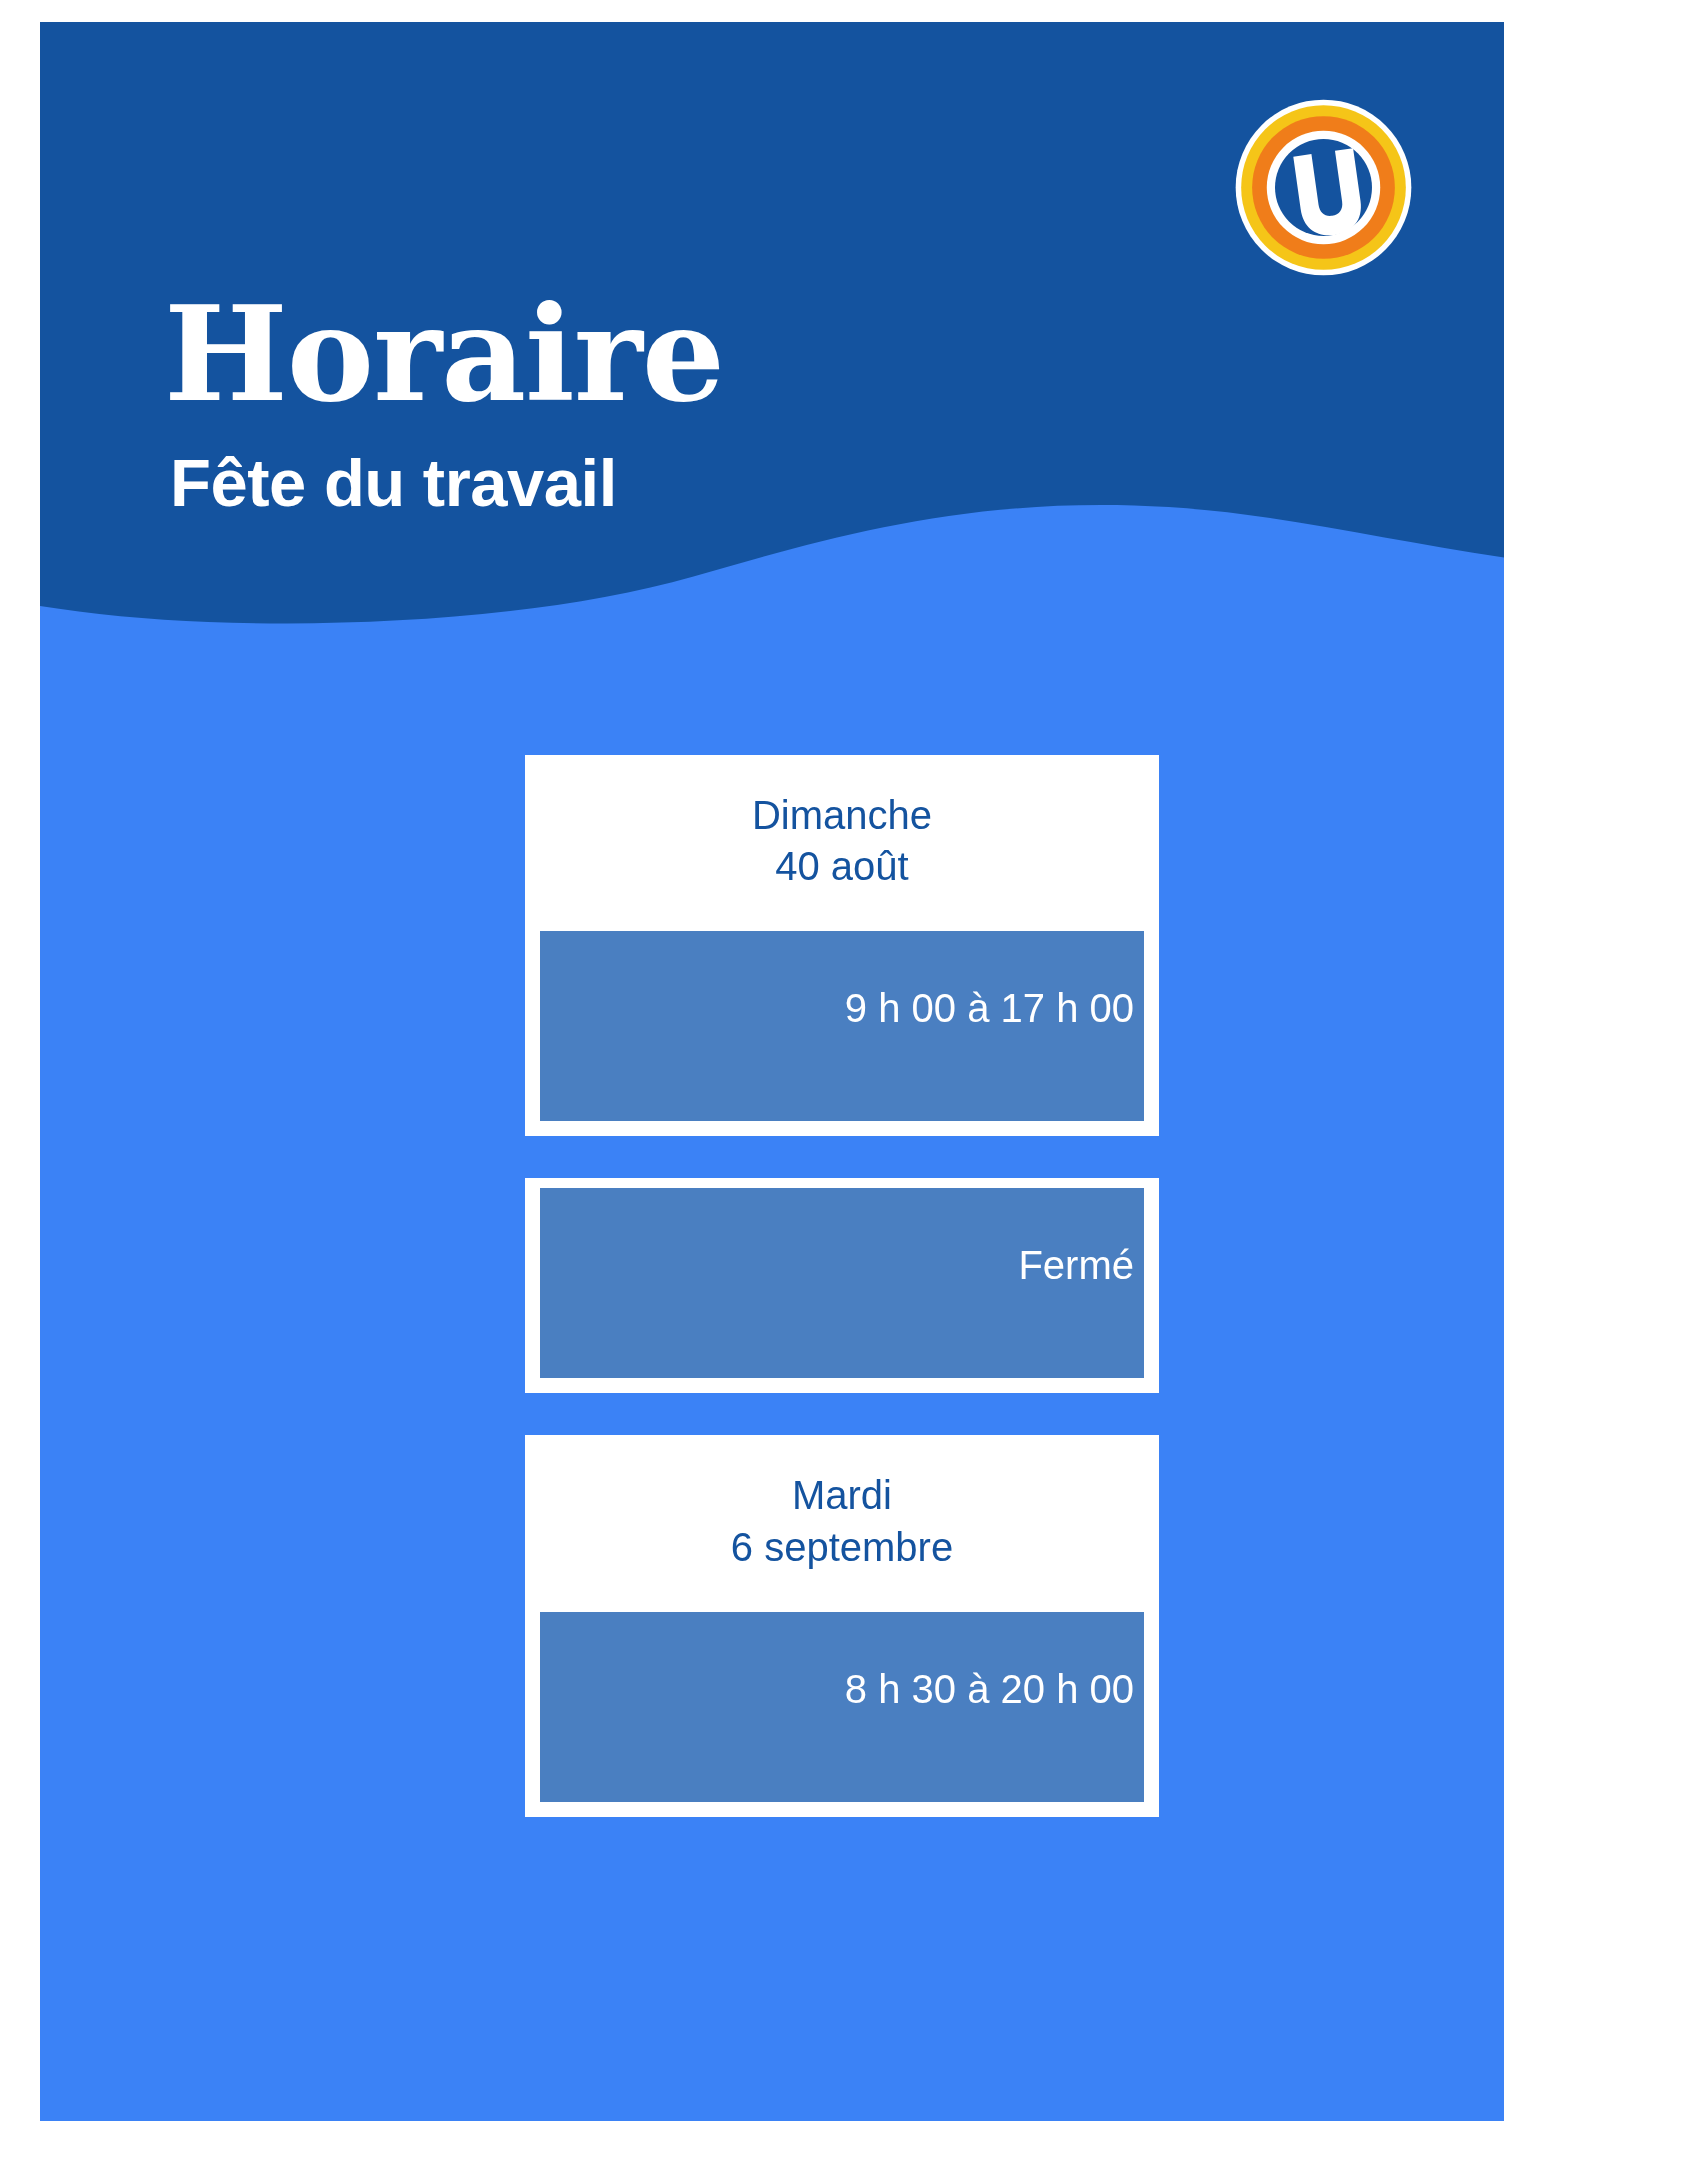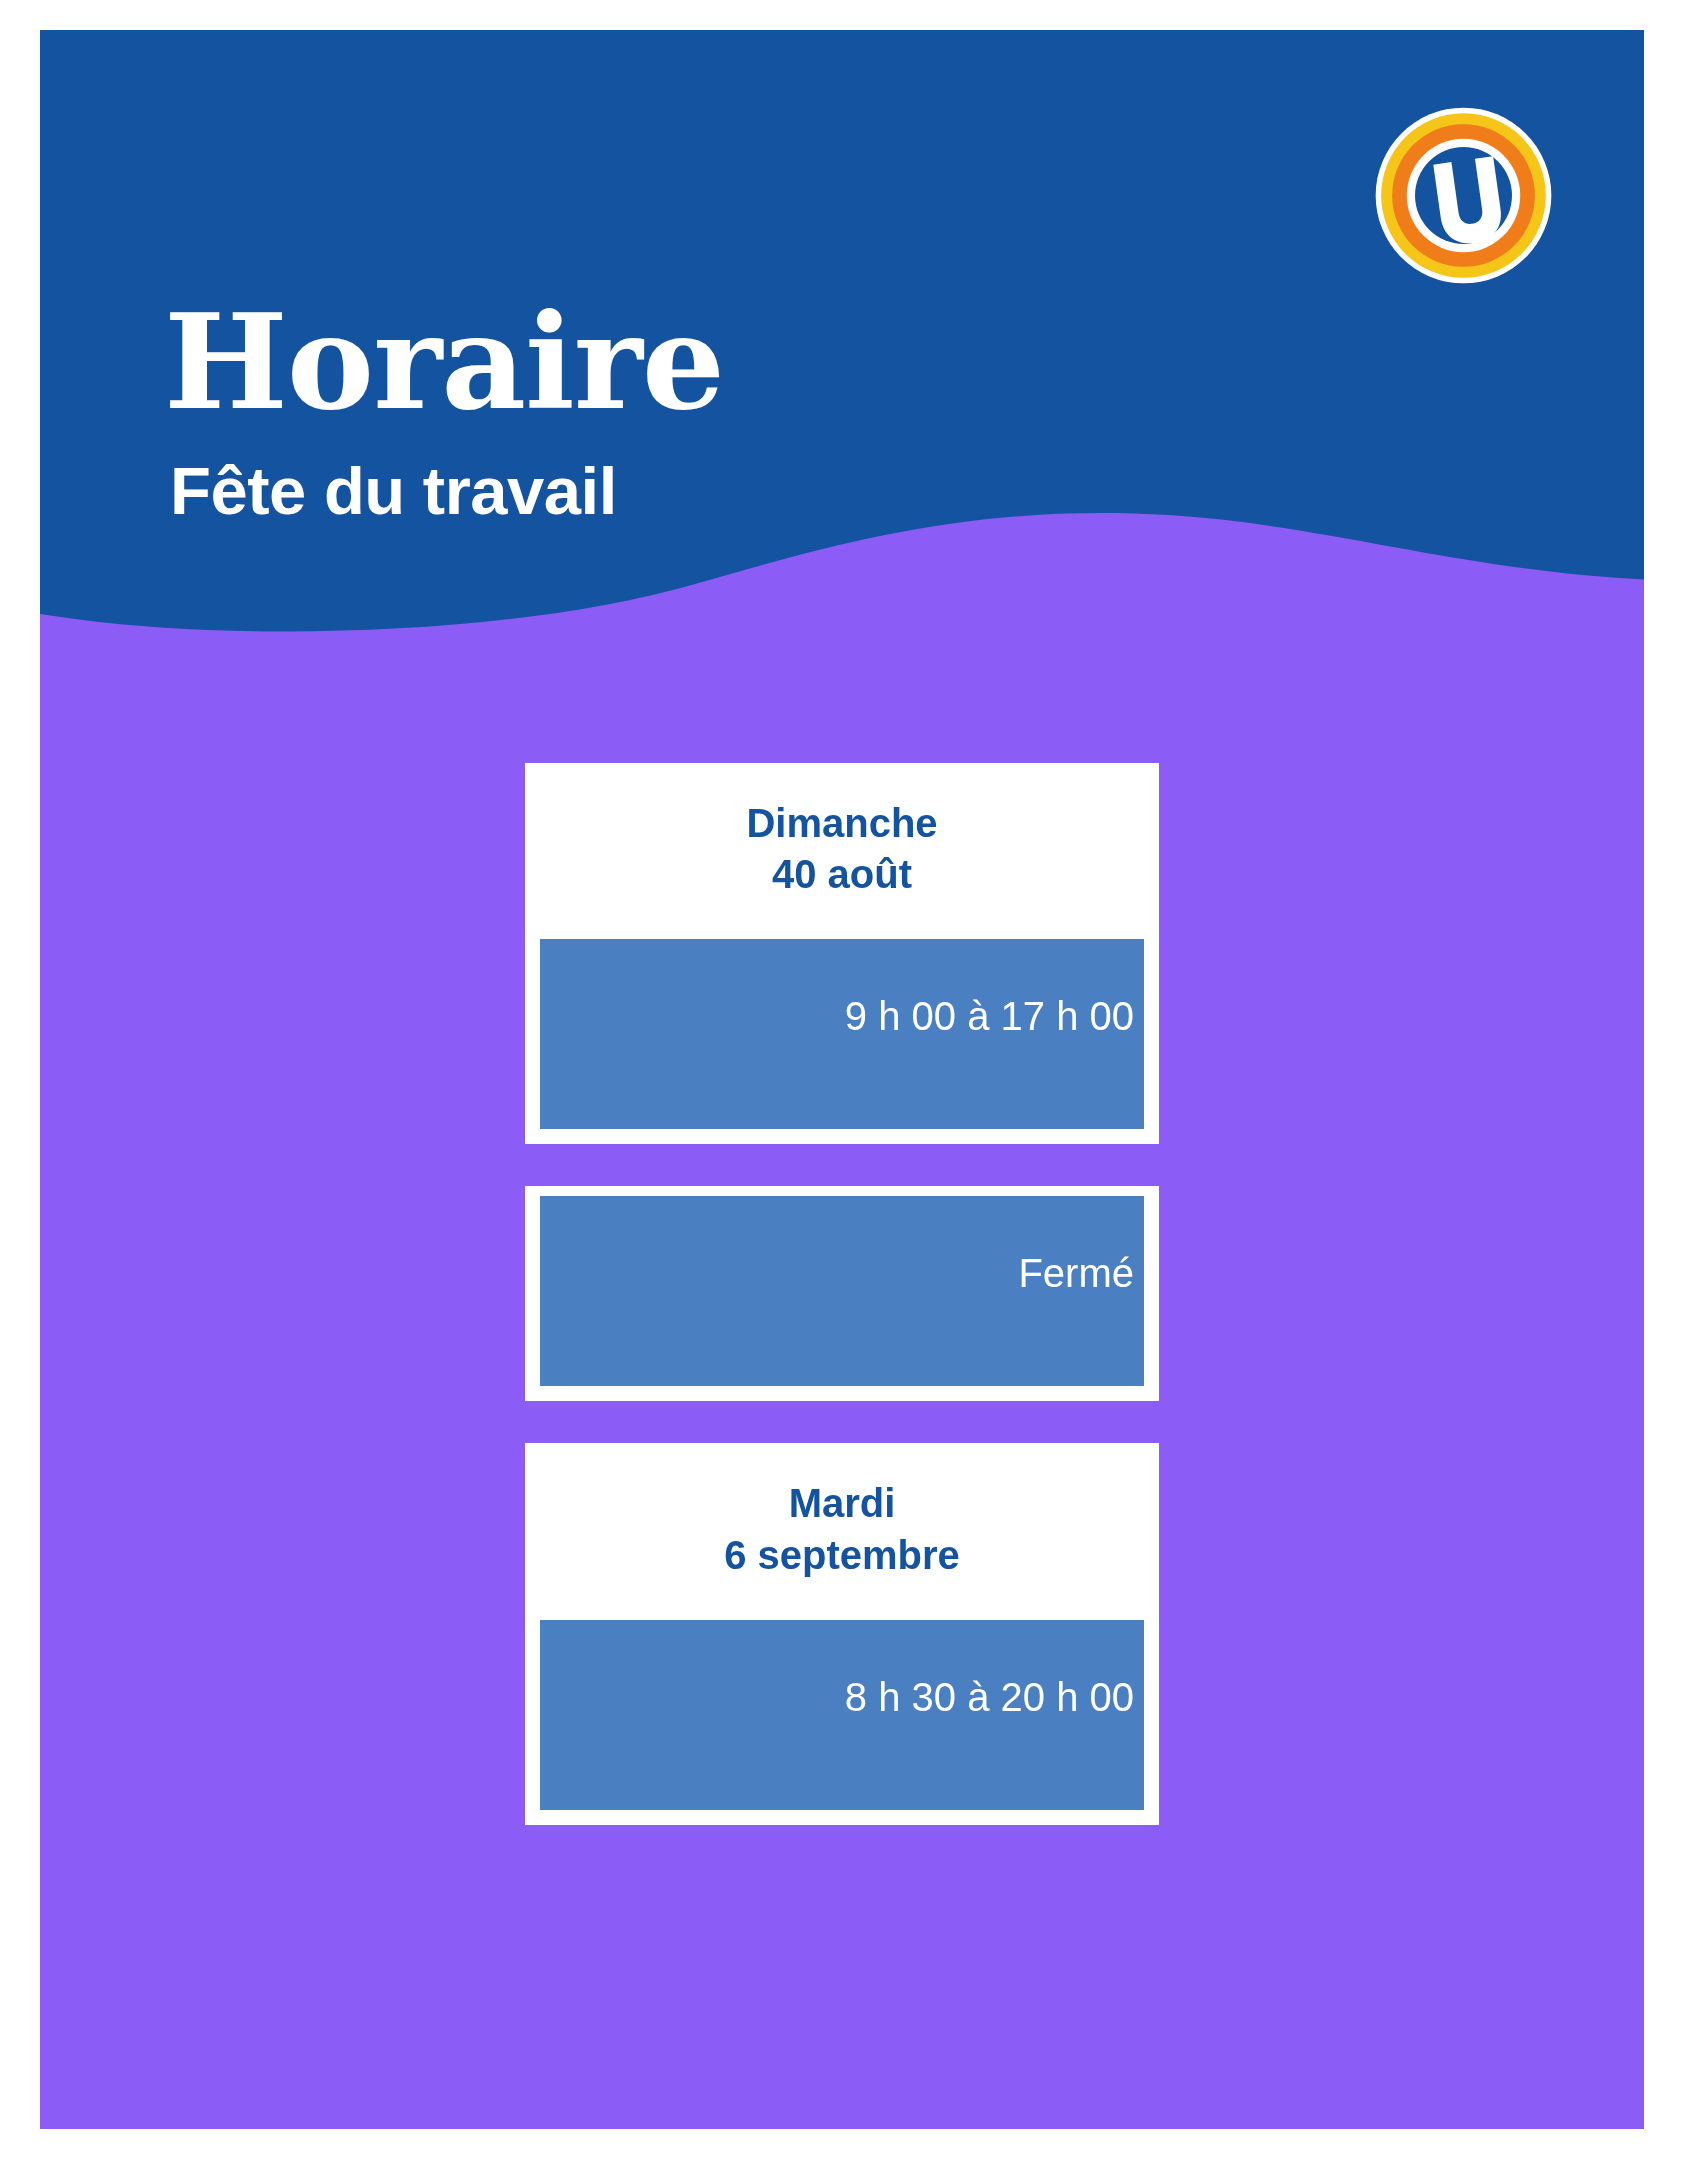--- a/index.html
+++ b/index.html
@@ -10,24 +10,24 @@
   body {
     width: 1683px;
     height: 2178px;
     font-family: "Liberation Sans", sans-serif;
     overflow: hidden;
   }
 
   .poster {
     position: absolute;
     left: 40px;
-    top: 30px;
-    width: 1604px;
+    top: 22px;
+    width: 1464px;
     height: 2099px;
-    background: #8b5cf6;
+    background: #3b82f6;
     overflow: hidden;
   }
 
   
   .header-wave {
     position: absolute;
     left: 0;
     top: 0;
     width: 1604px;
     height: 792px;
@@ -85,21 +85,21 @@
     background: #ffffff;
   }
 
   .card-date {
     background: #ffffff;
     color: #14539f;
     text-align: center;
     padding: 30px 10px 34px 10px;
     font-size: 40px;
     line-height: 1.28;
-    font-weight: 700;
+    font-weight: 400;
   }
   .card-date .dow {
     display: block;
   }
   .card-date .dt {
     display: block;
   }
 
   .card-hours {
     background: #4a7fc1;

